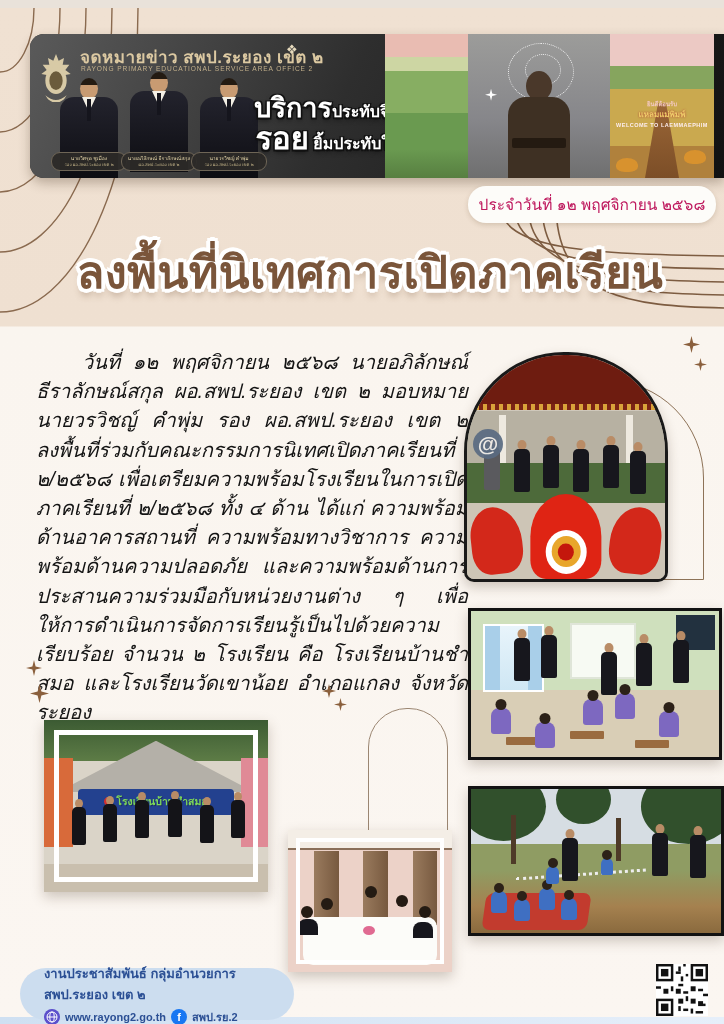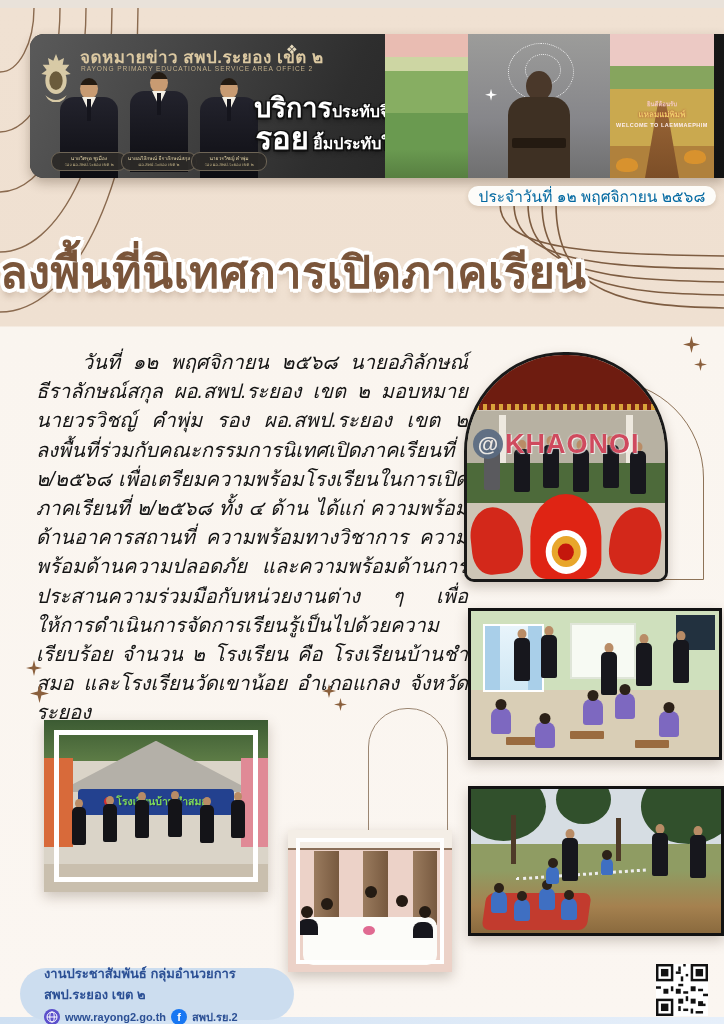--- a/index.html
+++ b/index.html
@@ -42,24 +42,24 @@
   .fw{position:absolute;border-radius:50%;border:1px dotted rgba(255,255,255,.85);}
   .boardwalk{position:absolute;left:50%;bottom:0;transform:translateX(-50%);width:34px;height:52%;
              background:linear-gradient(180deg,#9a6637,#7c4e27);clip-path:polygon(38% 0,62% 0,100% 100%,0 100%);}
   .welcome{position:absolute;left:0;right:0;top:46%;text-align:center;line-height:1.5;}
   .wl1{font-size:6px;color:#f3c8c0;font-weight:bold;}
   .wl2{font-size:8px;font-weight:bold;color:#f0d06a;text-shadow:0 0 2px #a33;}
   .wl3{font-size:5.5px;color:#fdeef0;letter-spacing:.5px;font-weight:bold;}
   .fish{position:absolute;bottom:4%;width:22px;height:14px;border-radius:50% 50% 40% 40%;background:#d8922e;}
 
   
-  .date-pill{position:absolute;left:468px;top:178px;width:248px;height:20px;background:#fdfcf9;border-radius:18px;
-             display:flex;align-items:center;justify-content:center;font-size:15.5px;color:#0369a1;
+  .date-pill{position:absolute;left:468px;top:178px;width:248px;height:37px;background:#fdfcf9;border-radius:18px;
+             display:flex;align-items:center;justify-content:center;font-size:15.5px;color:#be185d;
              box-shadow:0 2px 5px rgba(90,60,30,.18);z-index:3;}
-  .headline{position:absolute;left:0;right:0;top:228px;text-align:left;font-size:45px;font-weight:800;
+  .headline{position:absolute;left:16px;right:0;top:228px;text-align:center;font-size:45px;font-weight:800;
             color:#7a553a;letter-spacing:.5px;z-index:2;
             text-shadow:-3px -3px 0 #fff,3px -3px 0 #fff,-3px 3px 0 #fff,3px 3px 0 #fff,-4px 0 0 #fff,4px 0 0 #fff,0 -4px 0 #fff,0 4px 0 #fff,0 7px 7px rgba(110,75,48,.35);}
 
   
   .article{position:absolute;left:36px;top:340px;width:432px;font-size:20px;line-height:1.46;color:#141414;
            text-align:justify;text-indent:46px;font-style:italic;}
 
   
   .spark{position:absolute;background:#8a5f3c;clip-path:polygon(50% 0%,60% 40%,100% 50%,60% 60%,50% 100%,40% 60%,0% 50%,40% 40%);}
 
@@ -263,21 +263,20 @@
     <div class="fig" style="left:82%;top:39%;"></div>
     <div class="ride ride-l"></div>
     <div class="ride ride-r"></div>
     <div class="ride ride-c">
       <div class="ride-disc">
           <div class="ride-dot"></div>
         </div>
     </div>
     <div class="wm">
       <span class="wm-at">@</span>
-      <span class="wm-name">KHAONOI</span>
     </div>
   </div>
 
   <div class="photo photo-class">
     <div class="cls-floor"></div>
     <div class="cls-window">
       <div class="cls-curtain" style="left:0;"></div>
       <div class="cls-curtain" style="right:0;"></div>
     </div>
     <div class="cls-board"></div>

